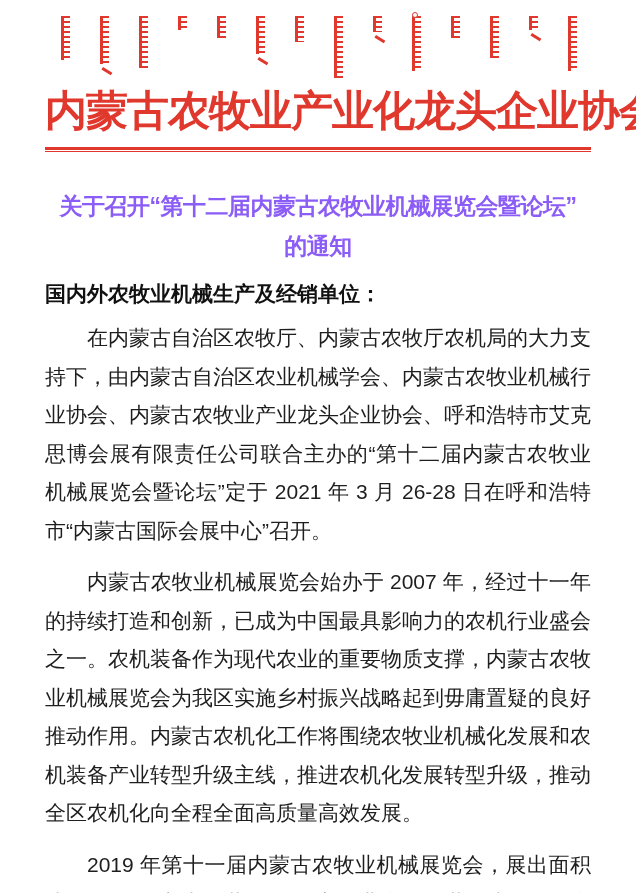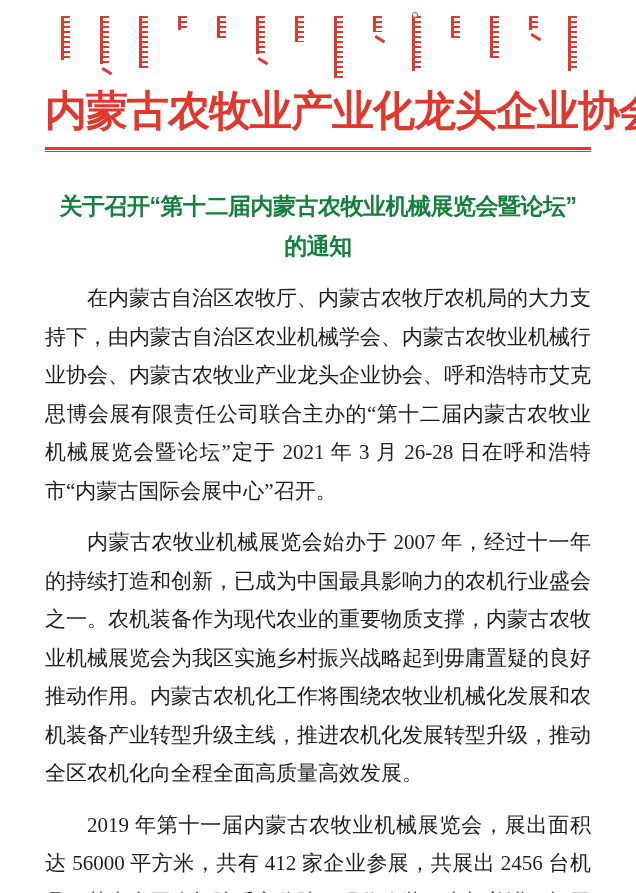--- a/index.html
+++ b/index.html
@@ -71,21 +71,21 @@
     height:5px;
     border-top:3.5px solid var(--red);
     border-bottom:1.5px solid var(--red);
   }
   
   .doc-title{
     margin-top:34px;
     text-align:center;
     font-family:"Liberation Sans","DejaVu Sans",sans-serif;
     font-weight:bold;
-    color:#15803d;
+    color:#8b5cf6;
     font-size:23px;
     line-height:40px;
     letter-spacing:-0.5px;
   }
   .doc-title .l1{white-space:nowrap;}
   
   .salutation{
     margin-top:16px;
     font-family:"Liberation Sans","DejaVu Sans",sans-serif;
     font-weight:bold;
@@ -95,21 +95,21 @@
   }
   
   .body-text p{
     margin-top:13px;
     font-size:21px;
     line-height:38.5px;
     text-align:justify;
     text-justify:inter-ideograph;
     text-indent:2em;
     color:var(--ink);
-    font-family:Liberation Serif, serif;
+    font-family:Liberation Sans, sans-serif;
   }
 </style>
 </head>
 <body>
 
 <div class="page">
 
   <div class="mong-row">
       <div class="mcol" style="height: 44px;"></div>
       <div class="mcol tail-right" style="height: 48px;"></div>
@@ -129,20 +129,21 @@
 
   <div class="org-title">内蒙古农牧业产业化龙头企业协会</div>
 
   <div class="red-rule"></div>
 
   <div class="doc-title">
     <div class="l1">关于召开“第十二届内蒙古农牧业机械展览会暨论坛”</div>
     <div class="l2">的通知</div>
   </div>
 
+  <div class="salutation">国内外农牧业机械生产及经销单位：</div>
 
   <div class="body-text">
     <p>在内蒙古自治区农牧厅、内蒙古农牧厅农机局的大力支持下，由内蒙古自治区农业机械学会、内蒙古农牧业机械行业协会、内蒙古农牧业产业龙头企业协会、呼和浩特市艾克思博会展有限责任公司联合主办的“第十二届内蒙古农牧业机械展览会暨论坛”定于 2021 年 3 月 26-28 日在呼和浩特市“内蒙古国际会展中心”召开。</p>
     <p>内蒙古农牧业机械展览会始办于 2007 年，经过十一年的持续打造和创新，已成为中国最具影响力的农机行业盛会之一。农机装备作为现代农业的重要物质支撑，内蒙古农牧业机械展览会为我区实施乡村振兴战略起到毋庸置疑的良好推动作用。内蒙古农机化工作将围绕农牧业机械化发展和农机装备产业转型升级主线，推进农机化发展转型升级，推动全区农机化向全程全面高质量高效发展。</p>
     <p>2019 年第十一届内蒙古农牧业机械展览会，展出面积达 56000 平方米，共有 412 家企业参展，共展出 2456 台机具，其中中国农机院呼市分院、现代农装、中机美诺、福田雷沃、约翰迪尔、中国一拖、常</p>
   </div>
 
 </div>
 
 </body></html>

